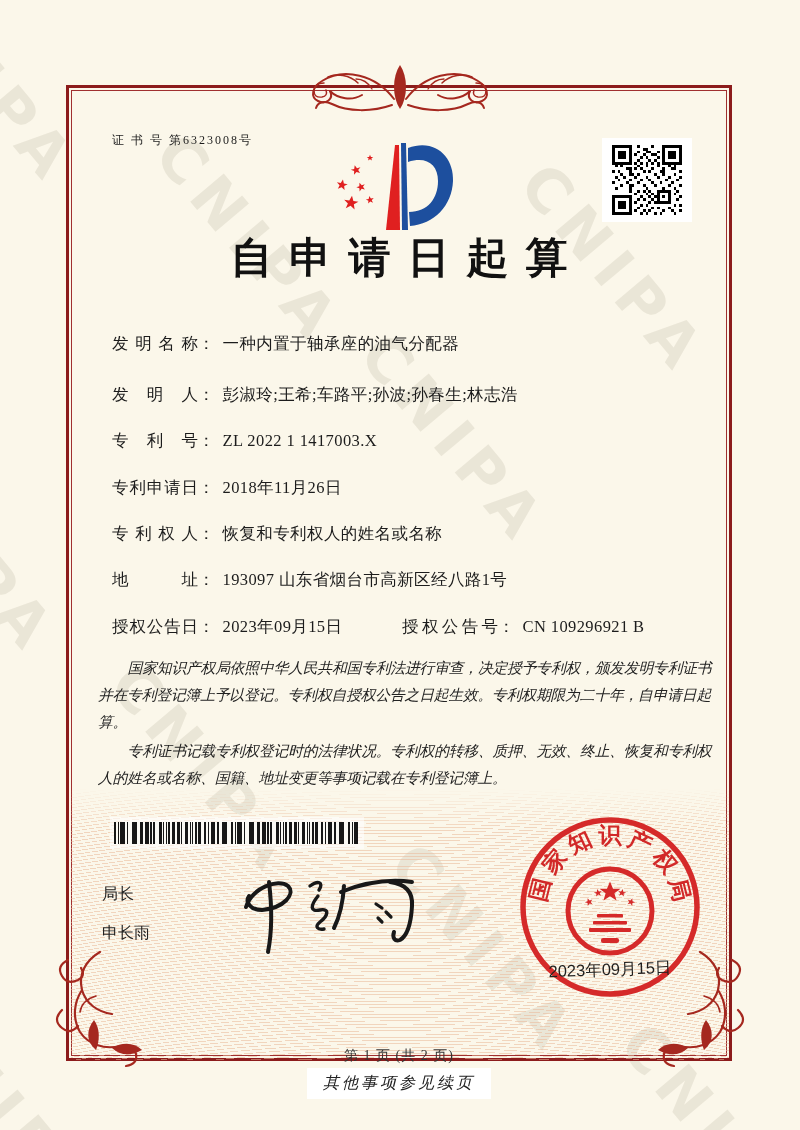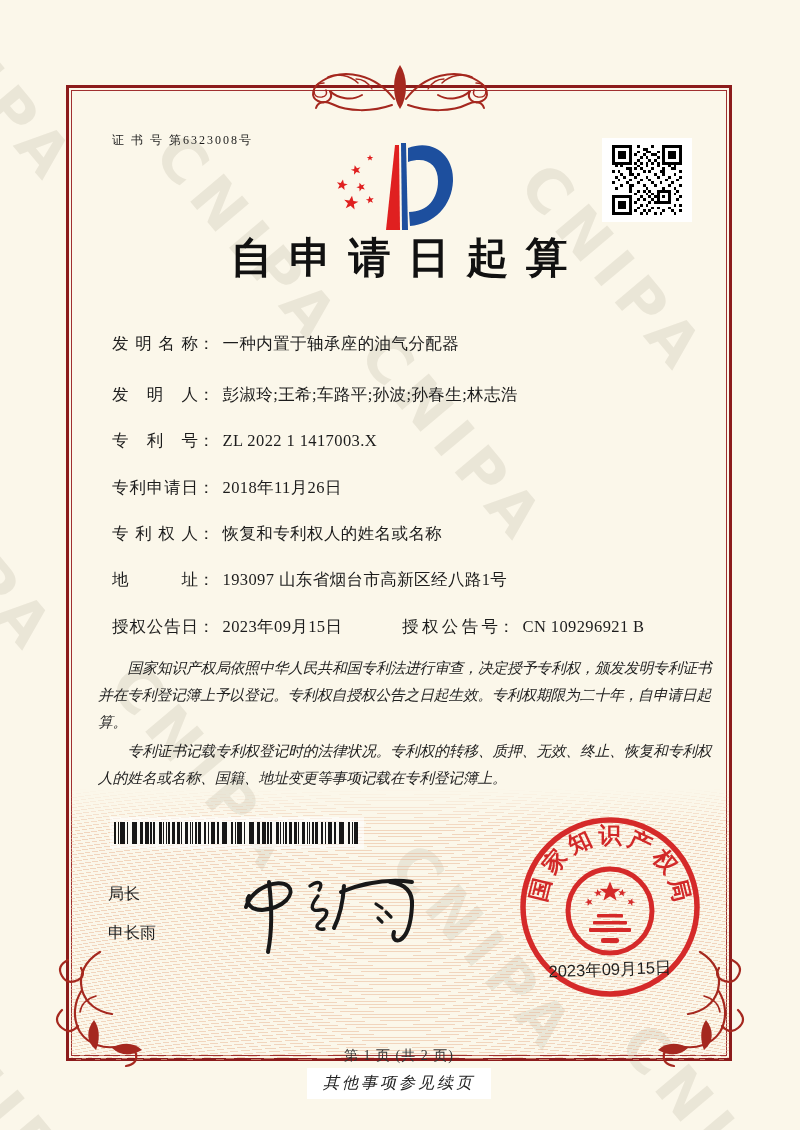--- a/index.html
+++ b/index.html
@@ -51,21 +51,21 @@
     font-style:italic;letter-spacing:-.2px;color:#222;
   }
   .body-text p{margin:0 0 2px 0;text-indent:2em;}
   .barcode-back{left:110px;top:817px;width:254px;height:32px;background:rgba(255,255,255,.55);}
   .barcode{
     left:114px;top:822px;width:244px;height:22px;background-color:#faf9f4;
     background-image:
       repeating-linear-gradient(90deg,#171717 0 2px,transparent 2px 4px,#171717 4px 5px,transparent 5px 9px),
       repeating-linear-gradient(90deg,#171717 0 1px,transparent 1px 6px,#171717 6px 9px,transparent 9px 13px);
   }
-  .sig-label{left:108px;font-family:"Liberation Sans","DejaVu Sans",sans-serif;font-size:16px;color:#222;}
+  .sig-label{left:102px;font-family:"Liberation Sans","DejaVu Sans",sans-serif;font-size:16px;color:#222;}
   .qr-box{left:602px;top:138px;width:90px;height:84px;background:#fff;}
   .footer-page{left:66px;top:1029px;width:666px;text-align:center;font-size:14px;color:#333;letter-spacing:1px;margin-top:18px;}
   .footer-note{
     left:66px;top:1068px;width:666px;text-align:center;
   }
   .footer-note span{
     display:inline-block;background:#fff;padding:5px 16px;
     font-size:16px;font-style:italic;letter-spacing:3px;color:#222;
   }
   svg{display:block;}

